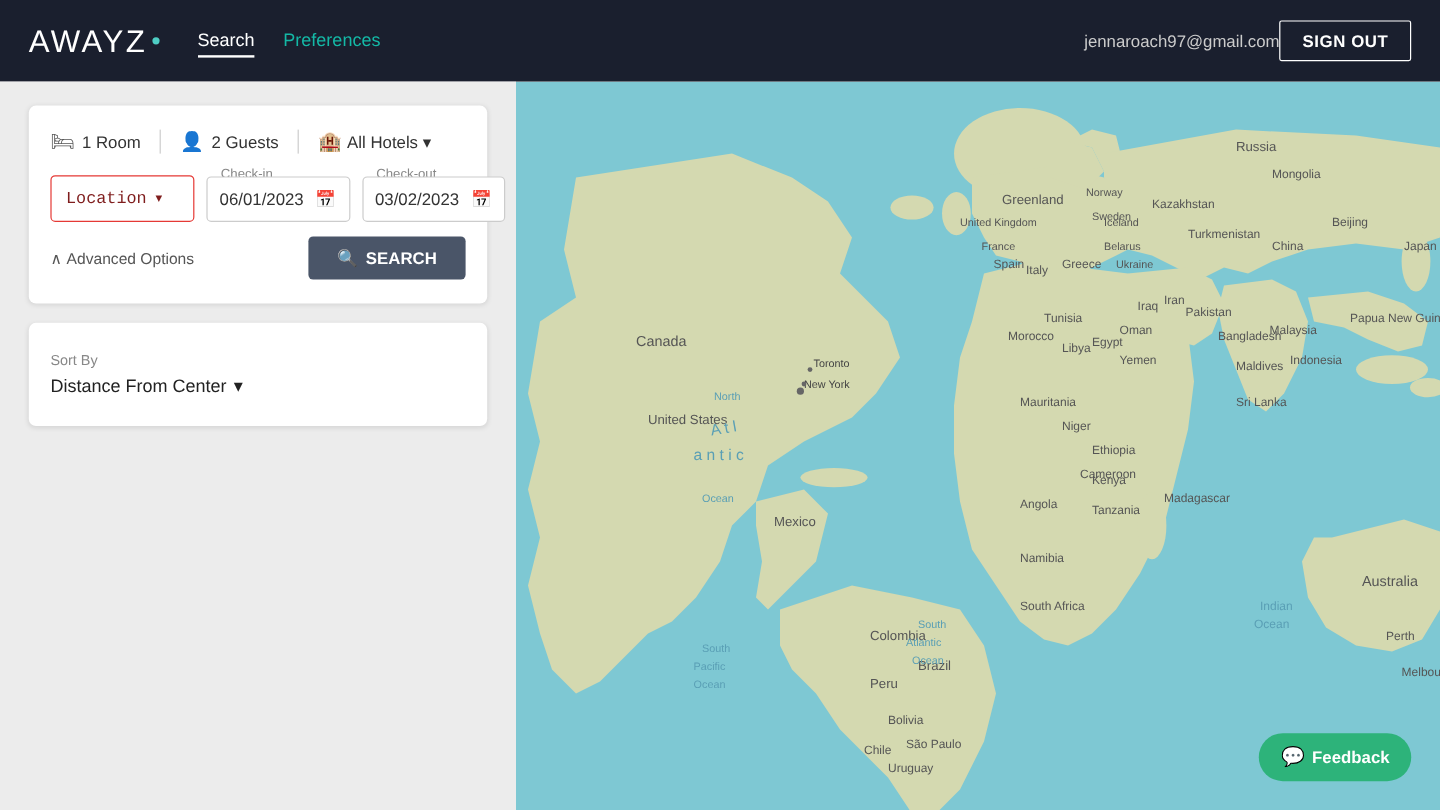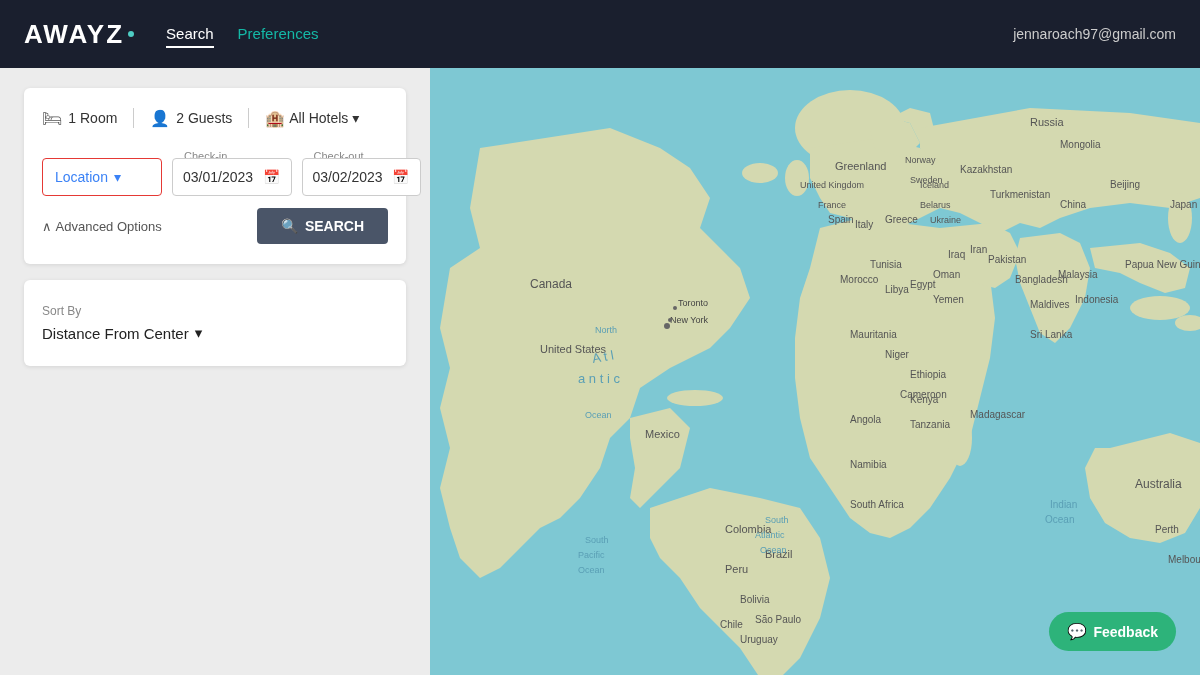--- a/index.html
+++ b/index.html
@@ -9,21 +9,21 @@
     .navbar {
       background: #1a1f2e;
       height: 68px;
       display: flex;
       align-items: center;
       padding: 0 24px;
       gap: 32px;
     }
     .logo {
       font-size: 26px;
-      font-weight: 700;
+      font-weight: 400;
       color: #fff;
       letter-spacing: 2px;
       display: flex;
       align-items: center;
       gap: 2px;
     }
     .logo-dot {
       width: 6px;
       height: 6px;
       background: #4ecdc4;
@@ -130,43 +130,43 @@
       display: flex;
       align-items: flex-end;
       gap: 10px;
       margin-bottom: 12px;
     }
     .input-group {
       display: flex;
       flex-direction: column;
       gap: 4px;
       position: relative;
-      margin-top: 12px;
     }
     .input-label {
       font-size: 11px;
       color: #888;
       position: absolute;
       top: -8px;
       left: 10px;
       background: #fff;
       padding: 0 2px;
     }
     .location-select {
       border: 1.5px solid #e53935;
       border-radius: 4px;
       padding: 10px 12px;
       font-size: 14px;
-      color: #3b82f6;
+      color: #7f1d1d;
       display: flex;
       align-items: center;
       gap: 6px;
       cursor: pointer;
       min-width: 120px;
       background: #fff;
+      font-family: Liberation Mono, monospace;
     }
     .date-input {
       border: 1px solid #ccc;
       border-radius: 4px;
       padding: 10px 10px;
       font-size: 14px;
       color: #333;
       display: flex;
       align-items: center;
       gap: 6px;
@@ -266,20 +266,21 @@
 <nav class="navbar">
   <div class="logo">
     AWAYZ<span class="logo-dot"></span>
   </div>
   <div class="nav-links">
     <a class="nav-link active">Search</a>
     <a class="nav-link">Preferences</a>
   </div>
   <div class="nav-right">
     <span class="nav-email">jennaroach97@gmail.com</span>
+    <button class="sign-out-btn">SIGN OUT</button>
   </div>
 </nav>
 
 <div class="main-container">
 
   <div class="left-panel">
 
     <div class="search-card">
 
       <div class="top-row">
@@ -305,21 +306,21 @@
         <div class="input-group">
           <div class="location-select">
             <span>Location</span>
             <span>▾</span>
           </div>
         </div>
 
         <div class="input-group date-input-wrapper">
           <span class="input-label">Check-in</span>
           <div class="date-input">
-            <span>03/01/2023</span>
+            <span>06/01/2023</span>
             <span style="margin-left:4px;">📅</span>
           </div>
         </div>
 
         <div class="input-group date-input-wrapper">
           <span class="input-label">Check-out</span>
           <div class="date-input">
             <span>03/02/2023</span>
             <span style="margin-left:4px;">📅</span>
           </div>

